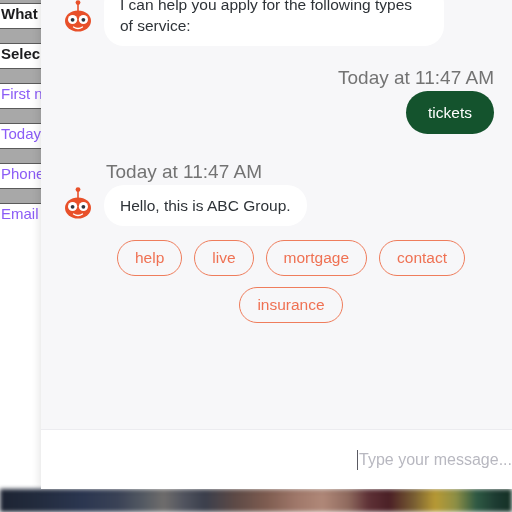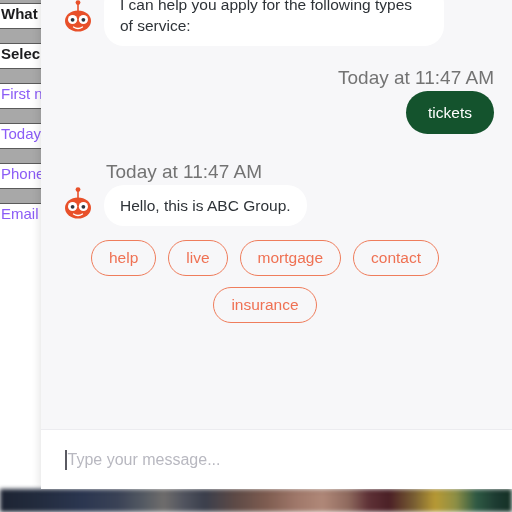--- a/index.html
+++ b/index.html
@@ -170,21 +170,21 @@
   .timestamp {
     position: absolute;
     font-size: 19px;
     color: #737373;
     white-space: nowrap;
   }
 
   
   .chips {
     position: absolute;
-    left: 4px; top: 250px;
+    left: 30px; top: 250px;
     width: 440px;
     display: flex;
     flex-wrap: wrap;
     justify-content: center;
     gap: 11px 12px;
   }
   .chip {
     border: 1.4px solid #ef7d5c;
     color: #ef7153;
     background: transparent;
@@ -197,20 +197,21 @@
 
   
   .composer {
     position: absolute;
     left: 0; bottom: 0;
     width: 471px; height: 59px;
     background: #ffffff;
     border-top: 1px solid #ececf0;
     display: flex;
     align-items: center;
+    justify-content: flex-end;
   }
   .composer-inner {
     position: relative;
     margin-left: 24px;
     display: flex;
     align-items: center;
   }
   .caret {
     width: 1.5px; height: 20px;
     background: #5a5a62;

